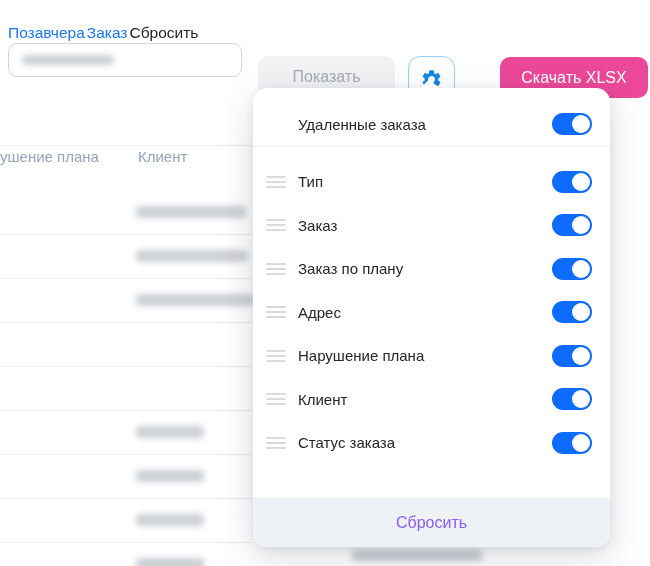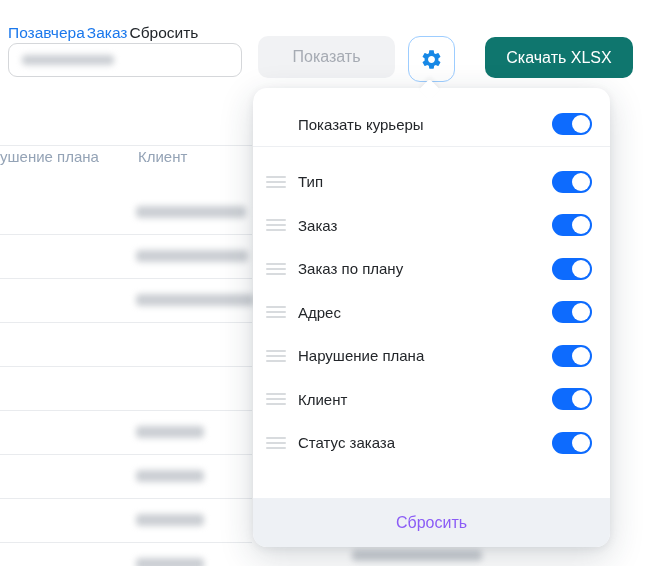--- a/index.html
+++ b/index.html
@@ -15,25 +15,25 @@
   .date-input{
     position:absolute;left:8px;top:43px;width:234px;height:34px;box-sizing:border-box;
     border:1px solid #d5d7da;border-radius:9px;background:#fff;display:flex;align-items:center;padding-left:13px;
   }
   .redacted{
     background:#a8aeb6;opacity:.6;border-radius:4px;filter:blur(3px);height:11px;
   }
   .date-redacted{width:92px;height:10px;}
   .btn{
     position:absolute;display:flex;align-items:center;justify-content:center;
-    border-radius:10px;font-size:16px;cursor:pointer;box-sizing:border-box;
+    border-radius:10px;font-size:16px;cursor:pointer;box-sizing:border-box;margin-top:20px;
   }
   .btn-show{left:258px;top:36px;width:137px;height:42px;background:#f1f2f4;color:#a6abb3;}
   .btn-gear{left:408px;top:36px;width:47px;height:46px;background:#fff;border:1.5px solid #9dcdff;border-radius:12px;}
-  .btn-xlsx{left:485px;top:37px;width:148px;height:41px;background:#0f766e;color:#fff;font-weight:500;}
+  .btn-xlsx{left:500px;top:37px;width:148px;height:41px;background:#ec4899;color:#fff;font-weight:500;}
   
   .tbl-header{position:absolute;top:114px;left:0;font-size:15px;color:#94a3b6;margin-top:34px;}
   .tbl-header.h1{left:0;}
   .tbl-header.h2{left:138px;}
   .tbl-sep{position:absolute;left:0;width:252px;height:1px;background:#e9ebee;}
   .tbl-row{position:absolute;left:0;width:252px;height:44px;}
   .cell-blob{position:absolute;left:136px;top:16px;height:12px;}
   .phone-blob{position:absolute;left:352px;top:550px;height:11px;}
   
   .popover{
@@ -123,21 +123,21 @@
   </div>
   <div class="tbl-row" style="top:542px">
     <div class="redacted cell-blob" style="width: 68px;"></div>
   </div>
   <div class="redacted phone-blob" style="width: 130px;"></div>
 
   <div class="popover">
     <div class="popover-tail"></div>
 
     <div class="pop-first-row">
-      <span class="pop-label">Показать курьеры</span>
+      <span class="pop-label">Удаленные заказа</span>
       <span class="toggle"></span>
     </div>
 
     <div class="pop-list">
       <div class="pop-item">
         <span class="drag-handle">
             <i></i>
             <i></i>
             <i></i>
           </span>

